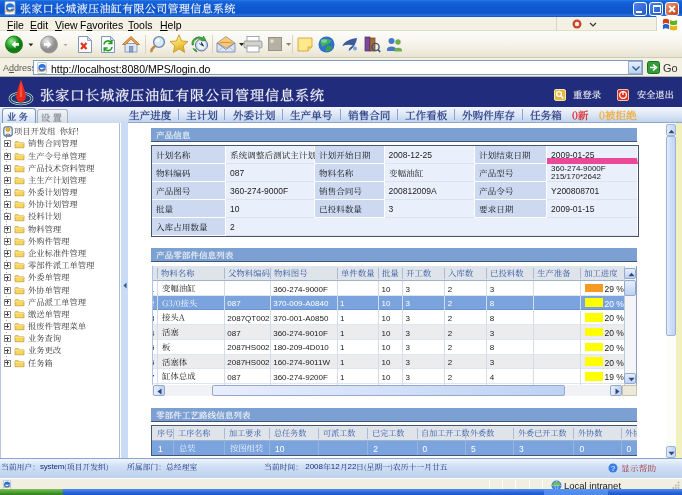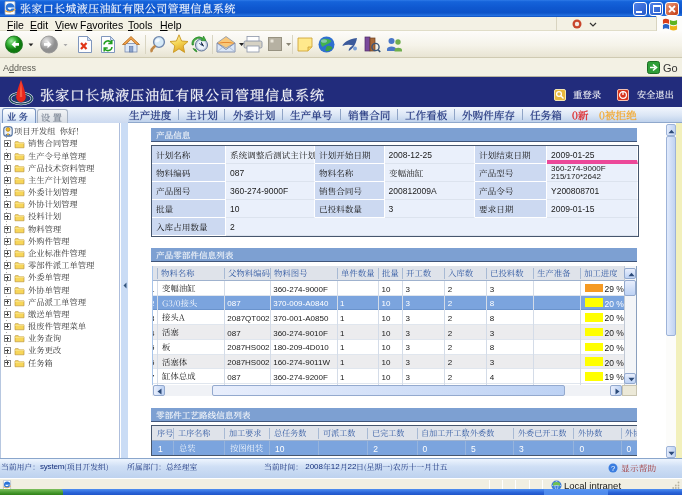--- a/index.html
+++ b/index.html
@@ -351,20 +351,33 @@
     </svg>
     <svg class="ab" style="left:385px;top:5px" width="19" height="17" viewBox="0 0 19 17">
       <circle cx="6.5" cy="5" r="3" fill="#4a77c8"></circle>
       <path d="M2 13 C2 9.5 11 9.5 11 13 L11 15 L2 15 Z" fill="#4a77c8"></path>
       <circle cx="13" cy="6" r="2.7" fill="#6fae4e"></circle>
       <path d="M9.5 14 C9.5 11 17 11 17 14 L17 15.5 L9.5 15.5 Z" fill="#6fae4e"></path>
     </svg>
   </div>
 <div class="ab" style="left:0;top:58px;width:682px;height:19px;background:#f3f1e4;border-bottom:1px solid #b8b5a2">
     <div class="ab" style="left:3px;top:4.5px;font-size:9px;color:#5a5a52">A<span style="text-decoration:underline">d</span>dress</div>
+    <div class="ab" style="left:33px;top:2px;width:610px;height:15px;background:#fff;border:1px solid #7f9db9">
+      <svg class="ab" style="left:2px;top:1px" width="12" height="12" viewBox="0 0 14 14">
+        <rect x="2" y="0.5" width="10" height="13" rx="1" fill="#fff" stroke="#9aa7bd" stroke-width="0.8"></rect>
+        <path d="M7.2 2.2 A4.4 4.4 0 1 0 11.5 7.4 L8.6 7.4 A2.1 2.1 0 0 1 4.6 6.6 L11.6 6.6 A4.4 4.4 0 0 0 7.2 2.2 Z" fill="#2a74d8"></path>
+        <path d="M2.2 9.8 C5 11.8 10 11.3 12.6 8.0" stroke="#e8a33d" stroke-width="1.1" fill="none"></path>
+      </svg>
+      <div class="ab" style="left:17px;top:2px;font-size:10.5px;color:#000">http://localhost:8080/MPS/login.do</div>
+      <div class="ab" style="left:594px;top:0;width:14px;height:13px;background:linear-gradient(180deg,#e6eefb,#bcd2f2);border:1px solid #9ab0d2">
+        <svg style="position:absolute;left:3px;top:4px" width="8" height="5" viewBox="0 0 8 5">
+          <path d="M0.5 0.5 L4 4 L7.5 0.5" stroke="#3a5a8c" stroke-width="1.4" fill="none"></path>
+        </svg>
+      </div>
+    </div>
     <svg class="ab" style="left:647px;top:3px" width="13" height="13" viewBox="0 0 13 13">
       <rect x="0.5" y="0.5" width="12" height="12" rx="2" fill="#2f9e38" stroke="#1c6e23"></rect>
       <path d="M3 6.5 L8 6.5 M6 3.5 L9.5 6.5 L6 9.5" stroke="#fff" stroke-width="1.6" fill="none"></path>
     </svg>
     <div class="ab" style="left:663px;top:4px;font-size:11px;color:#333">Go</div>
   </div>
 <div class="ab" style="left:0;top:77px;width:682px;height:30px;background:#222c7c">
     <svg class="ab" style="left:7px;top:2px" width="28" height="27" viewBox="0 0 28 27">
       <ellipse cx="14" cy="19.5" rx="11" ry="5.5" fill="none" stroke="#fff" stroke-width="2.6"></ellipse>
       <ellipse cx="14" cy="19.5" rx="11" ry="5.5" fill="none" stroke="#1d4a5c" stroke-width="1.6"></ellipse>
@@ -960,21 +973,21 @@
             <g fill="#1a1a1a">
               <use href="#g35" x="0"></use>
               <use href="#g36" x="1000"></use>
               <use href="#g102" x="2000"></use>
               <use href="#g103" x="3000"></use>
               <use href="#g100" x="4000"></use>
               <use href="#g101" x="5000"></use>
             </g>
           </svg></div>
       </div>
-      <div class="ab" style="left:395.0px;top:0px;width:91.0px;height:18px;background:#eaf0fb;border-right:1px solid #fff;border-bottom:4px solid #ec4899">
+      <div class="ab" style="left:395.0px;top:0px;width:91.0px;height:18px;background:#eaf0fb;border-right:1px solid #fff;border-bottom:6px solid #ec4899">
         <div style="position:absolute;left:4px;top:5px;font-size:8.5px;line-height:9px;color:#1a1a1a">2009-01-25</div>
       </div>
       <div class="ab" style="left:0.0px;top:18px;width:74.0px;height:18px;background:#ccd9f1;border-right:1px solid #fff;border-bottom:1px solid #fff">
         <div style="position:absolute;left:4px;top:5px"><svg class="ck" width="34.4" height="8.6" viewBox="0 0 4000 1000" style="width:34.4px;height:8.6px">
             <g fill="#1a1a1a">
               <use href="#g76" x="0"></use>
               <use href="#g73" x="1000"></use>
               <use href="#g104" x="2000"></use>
               <use href="#g105" x="3000"></use>
             </g>

